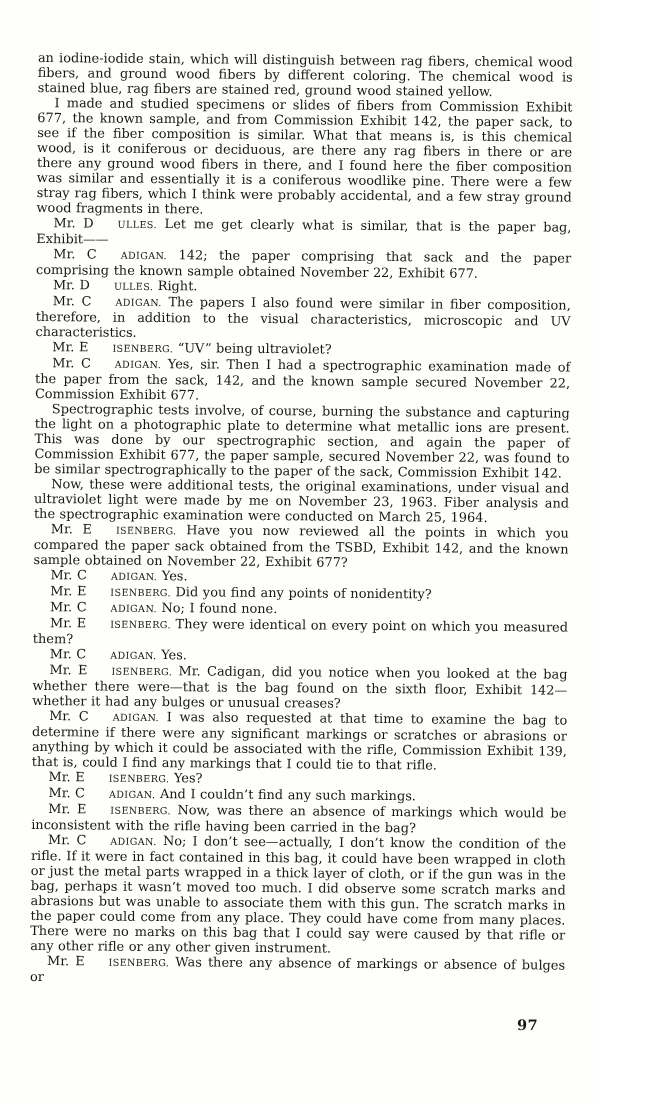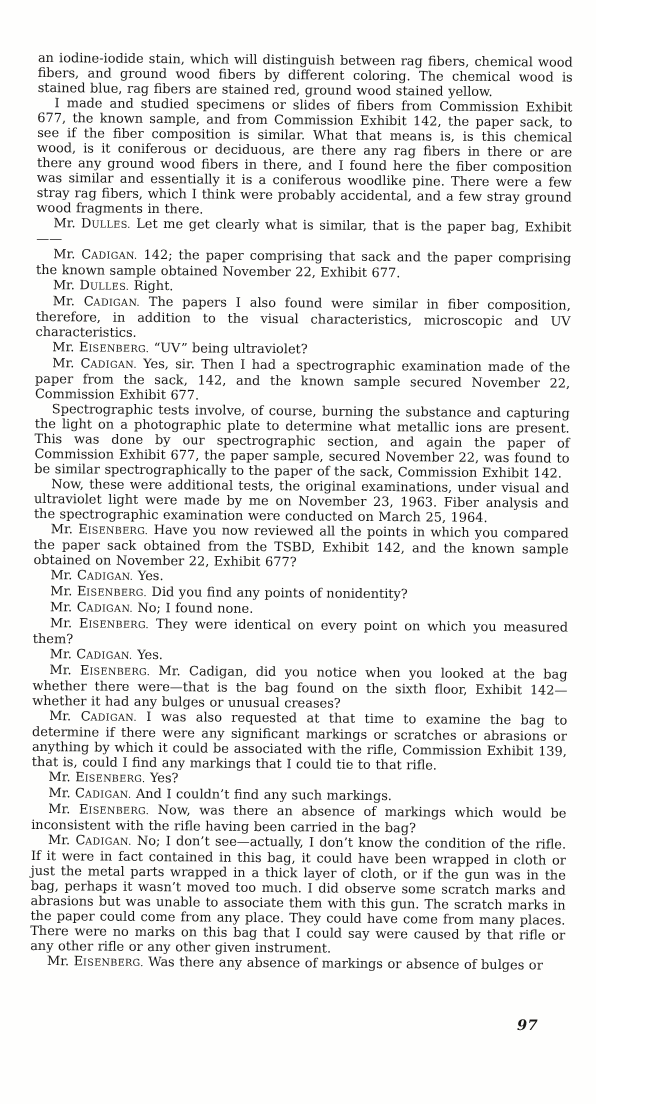--- a/index.html
+++ b/index.html
@@ -20,30 +20,29 @@
     font-size: 12.9px;
     line-height: 15px;
     text-align: justify;
     transform: rotate(0.5deg);
     transform-origin: 0 0;
     word-spacing: 0.5px;
   }
   .text-block p { margin: 0; }
   .text-block p.indent { text-indent: 17px; }
   .speaker { white-space: nowrap; }
-  .sp-rest { font-size: 0.74em; letter-spacing: 0.4px; }
+  .sp-rest { font-size: 0.74em; letter-spacing: 0.4px; padding-left: 24px; }
   .page-number {
     position: absolute;
     left: 517px;
     top: 1016px;
     font-size: 14.5px;
     font-weight: bold;
     letter-spacing: 0.5px;
     transform: rotate(0.5deg);
-    font-style: italic;
   }
 </style>
 </head>
 <body>
 
 <div class="page">
   <div class="text-block">
       <p>an iodine-iodide stain, which will distinguish between rag fibers, chemical wood fibers, and ground wood fibers by different coloring. The chemical wood is stained blue, rag fibers are stained red, ground wood stained yellow.</p>
       <p class="indent">I made and studied specimens or slides of fibers from Commission Exhibit 677, the known sample, and from Commission Exhibit 142, the paper sack, to see if the fiber composition is similar. What that means is, is this chemical wood, is it coniferous or deciduous, are there any rag fibers in there or are there any ground wood fibers in there, and I found here the fiber composition was similar and essentially it is a coniferous woodlike pine. There were a few stray rag fibers, which I think were probably accidental, and a few stray ground wood fragments in there.</p>
       <p class="indent"><span class="speaker">Mr. <span>D</span><span class="sp-rest">ULLES.</span></span> Let me get clearly what is similar, that is the paper bag, Exhibit——</p>

